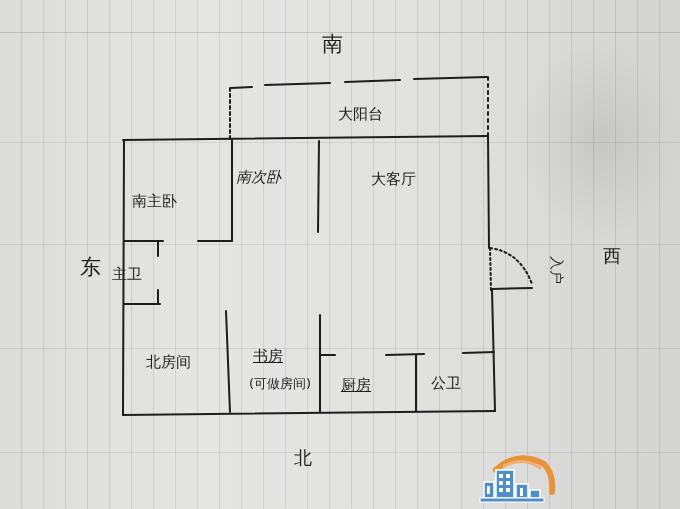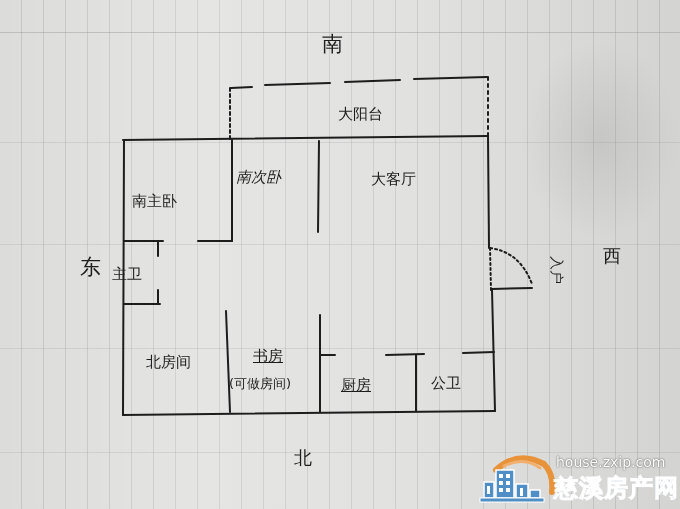--- a/index.html
+++ b/index.html
@@ -136,21 +136,21 @@
 <div class="label compass" style="left:603px; top:244px; font-size:18px;">西</div>
 <div class="label compass" style="left:294px; top:446px; font-size:18px;">北</div>
 
 <div class="label room" style="left:322px; top:105px;margin-left:16px;">大阳台</div>
 <div class="label room" style="left:132px; top:168px;margin-top:24px;">南主卧</div>
 <div class="label room" style="left:236px; top:168px;font-style:italic;">南次卧</div>
 <div class="label room" style="left:371px; top:170px;">大客厅</div>
 <div class="label room" style="left:112px; top:265px;">主卫</div>
 <div class="label room" style="left:146px; top:353px;">北房间</div>
 <div class="label room" style="left:253px; top:347px;text-decoration:underline;">书房</div>
-<div class="label room-small" style="left:229px; top:375px;">(可做房间)</div>
+<div class="label room-small" style="left:249px; top:375px;">(可做房间)</div>
 <div class="label room" style="left:341px; top:376px;text-decoration:underline;">厨房</div>
 <div class="label room" style="left:431px; top:374px;text-align:right;">公卫</div>
 
 <div class="label room" style="left:565px; top:256px; transform: rotate(90deg); font-size:14px;">入户</div>
 
 <div class="watermark">
   <svg width="80" height="58" viewBox="0 0 80 58" style="position:absolute; left:0; top:0;">
     <path d="M18 22 Q40 2 66 16 Q76 26 74 44" stroke="#e8933a" stroke-width="6" fill="none" stroke-linecap="round"></path>
     <path d="M26 18 Q46 8 62 20" stroke="#f2b070" stroke-width="3" fill="none" stroke-linecap="round"></path>
     <rect x="6" y="34" width="10" height="16" fill="#4f8fc6" stroke="#ffffff" stroke-width="1.5"></rect>
@@ -162,15 +162,13 @@
         <rect x="28" y="26" width="4" height="4"></rect>
       <rect x="21" y="33" width="4" height="4"></rect>
         <rect x="28" y="33" width="4" height="4"></rect>
       <rect x="21" y="40" width="4" height="4"></rect>
         <rect x="28" y="40" width="4" height="4"></rect>
       <rect x="9" y="38" width="3" height="8"></rect>
       <rect x="42" y="40" width="3" height="8"></rect>
     </g>
     <rect x="2" y="50" width="64" height="4" fill="#4f8fc6" stroke="#ffffff" stroke-width="1"></rect>
   </svg>
-  <div class="wm-url">house.zxip.com</div>
-  <div class="wm-name">慈溪房产网</div>
 </div>
 
 </body></html>

